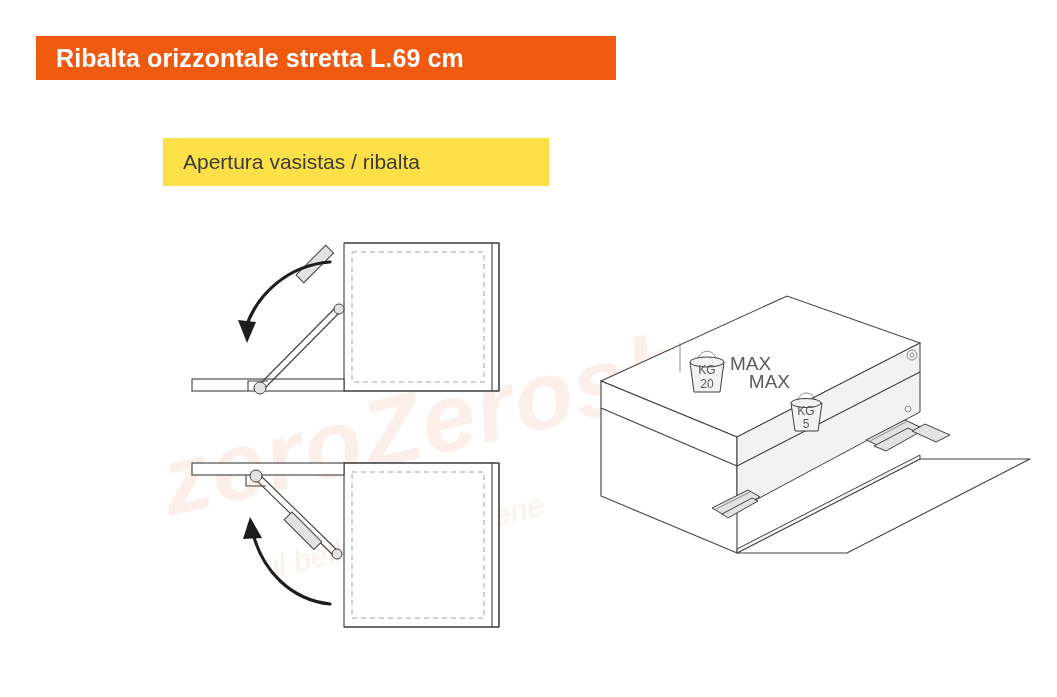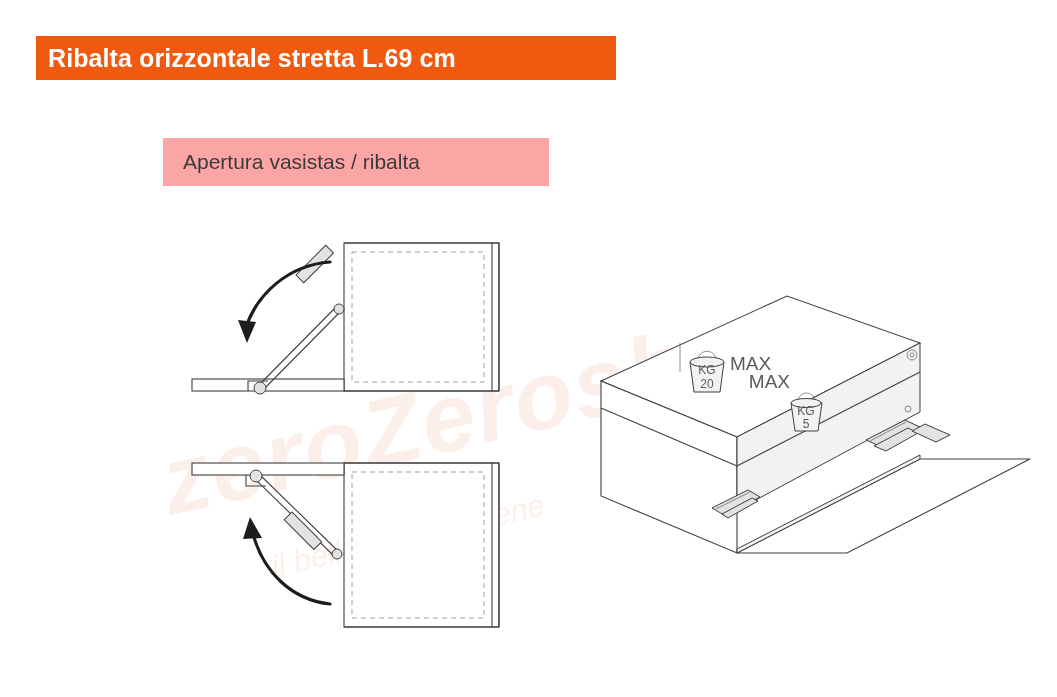--- a/index.html
+++ b/index.html
@@ -24,34 +24,34 @@
   
   .title-banner {
     position: absolute;
     left: 36px;
     top: 36px;
     height: 44px;
     min-width: 580px;
     background: #ef5a10;
     display: flex;
     align-items: center;
-    padding: 0 22px 0 12px;
+    padding: 0 22px 0 20px;
     box-sizing: border-box;
   }
   .title-banner .title-text {
     color: #ffffff;
     font-size: 25px;
     font-weight: bold;
     letter-spacing: 0.1px;
     white-space: nowrap;
   }
   
   .section-header {
     position: absolute;
-    background: #fca5a5;
+    background: #fde047;
     display: flex;
     align-items: center;
     box-sizing: border-box;
   }
   .section-header .section-text {
     color: #3b3b3b;
     font-size: 21px;
     white-space: nowrap;
   }
   #section-left {

